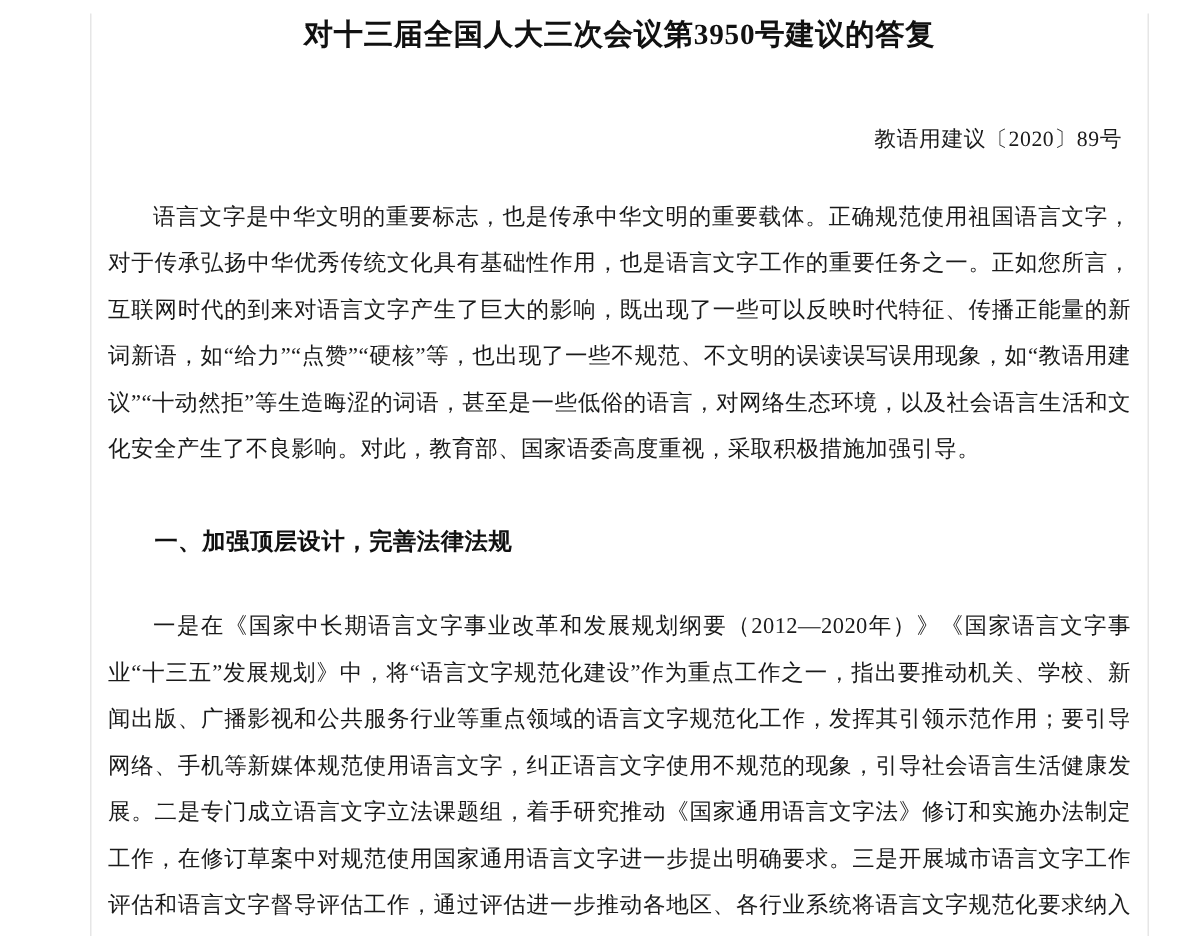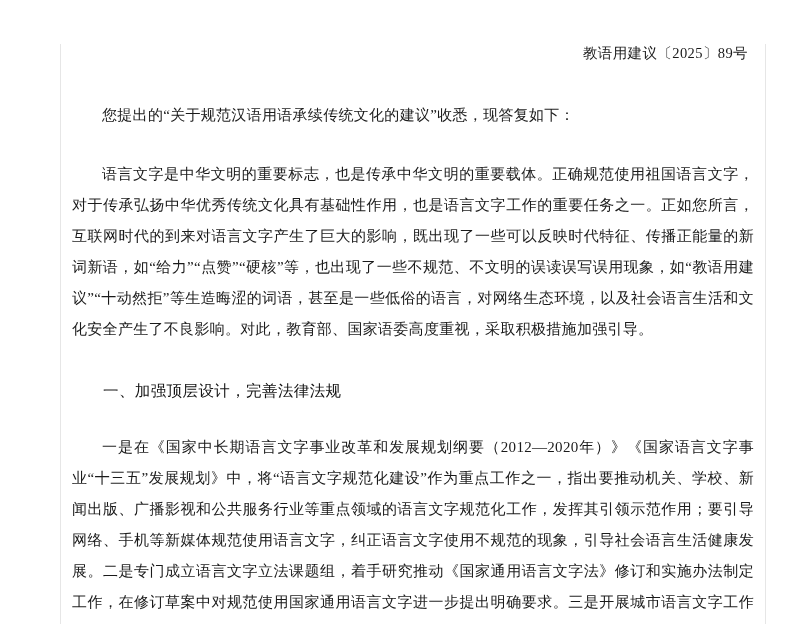--- a/index.html
+++ b/index.html
@@ -73,21 +73,21 @@
     letter-spacing: 0.3px;
   }
   .p-salutation {
     margin-top: 37px;
   }
   .p-body1 {
     margin-top: 28px;
   }
   .section-heading {
     font-family: "Liberation Serif", serif;
-    font-weight: normal;
+    font-weight: bold;
     font-size: 15.5px;
     line-height: 31px;
     color: #111111;
     text-indent: 2em;
     margin: 30px 0 2px 0;
     letter-spacing: 0.4px;
   }
   .p-body2 {
     margin-top: 26px;
   }
@@ -95,24 +95,24 @@
 </head>
 <body>
 
 <div class="page">
 
   <div class="left-rule"></div>
   <div class="right-rule"></div>
 
   <div class="content">
 
+    <h1 class="doc-title">对十三届全国人大三次会议第3950号建议的答复</h1>
 
-    <div class="doc-number">教语用建议〔2025〕89号</div>
+    <div class="doc-number">教语用建议〔2020〕89号</div>
 
-    <p class="para p-salutation">您提出的“关于规范汉语用语承续传统文化的建议”收悉，现答复如下：</p>
 
     <p class="para p-body1">语言文字是中华文明的重要标志，也是传承中华文明的重要载体。正确规范使用祖国语言文字，对于传承弘扬中华优秀传统文化具有基础性作用，也是语言文字工作的重要任务之一。正如您所言，互联网时代的到来对语言文字产生了巨大的影响，既出现了一些可以反映时代特征、传播正能量的新词新语，如“给力”“点赞”“硬核”等，也出现了一些不规范、不文明的误读误写误用现象，如“教语用建议”“十动然拒”等生造晦涩的词语，甚至是一些低俗的语言，对网络生态环境，以及社会语言生活和文化安全产生了不良影响。对此，教育部、国家语委高度重视，采取积极措施加强引导。</p>
 
     <h2 class="section-heading">一、加强顶层设计，完善法律法规</h2>
 
     <p class="para p-body2">一是在《国家中长期语言文字事业改革和发展规划纲要（2012—2020年）》《国家语言文字事业“十三五”发展规划》中，将“语言文字规范化建设”作为重点工作之一，指出要推动机关、学校、新闻出版、广播影视和公共服务行业等重点领域的语言文字规范化工作，发挥其引领示范作用；要引导网络、手机等新媒体规范使用语言文字，纠正语言文字使用不规范的现象，引导社会语言生活健康发展。二是专门成立语言文字立法课题组，着手研究推动《国家通用语言文字法》修订和实施办法制定工作，在修订草案中对规范使用国家通用语言文字进一步提出明确要求。三是开展城市语言文字工作评估和语言文字督导评估工作，通过评估进一步推动各地区、各行业系统将语言文字规范化要求纳入常规管理，加强检查监督和对语言文字使用不规范现象的治理整顿，尤其是进一步加大对网络、手机等新媒体语言文字规范使用的监管，提高全社会语言文字应用规范化水平。</p>
 
   </div>
 </div>
 

